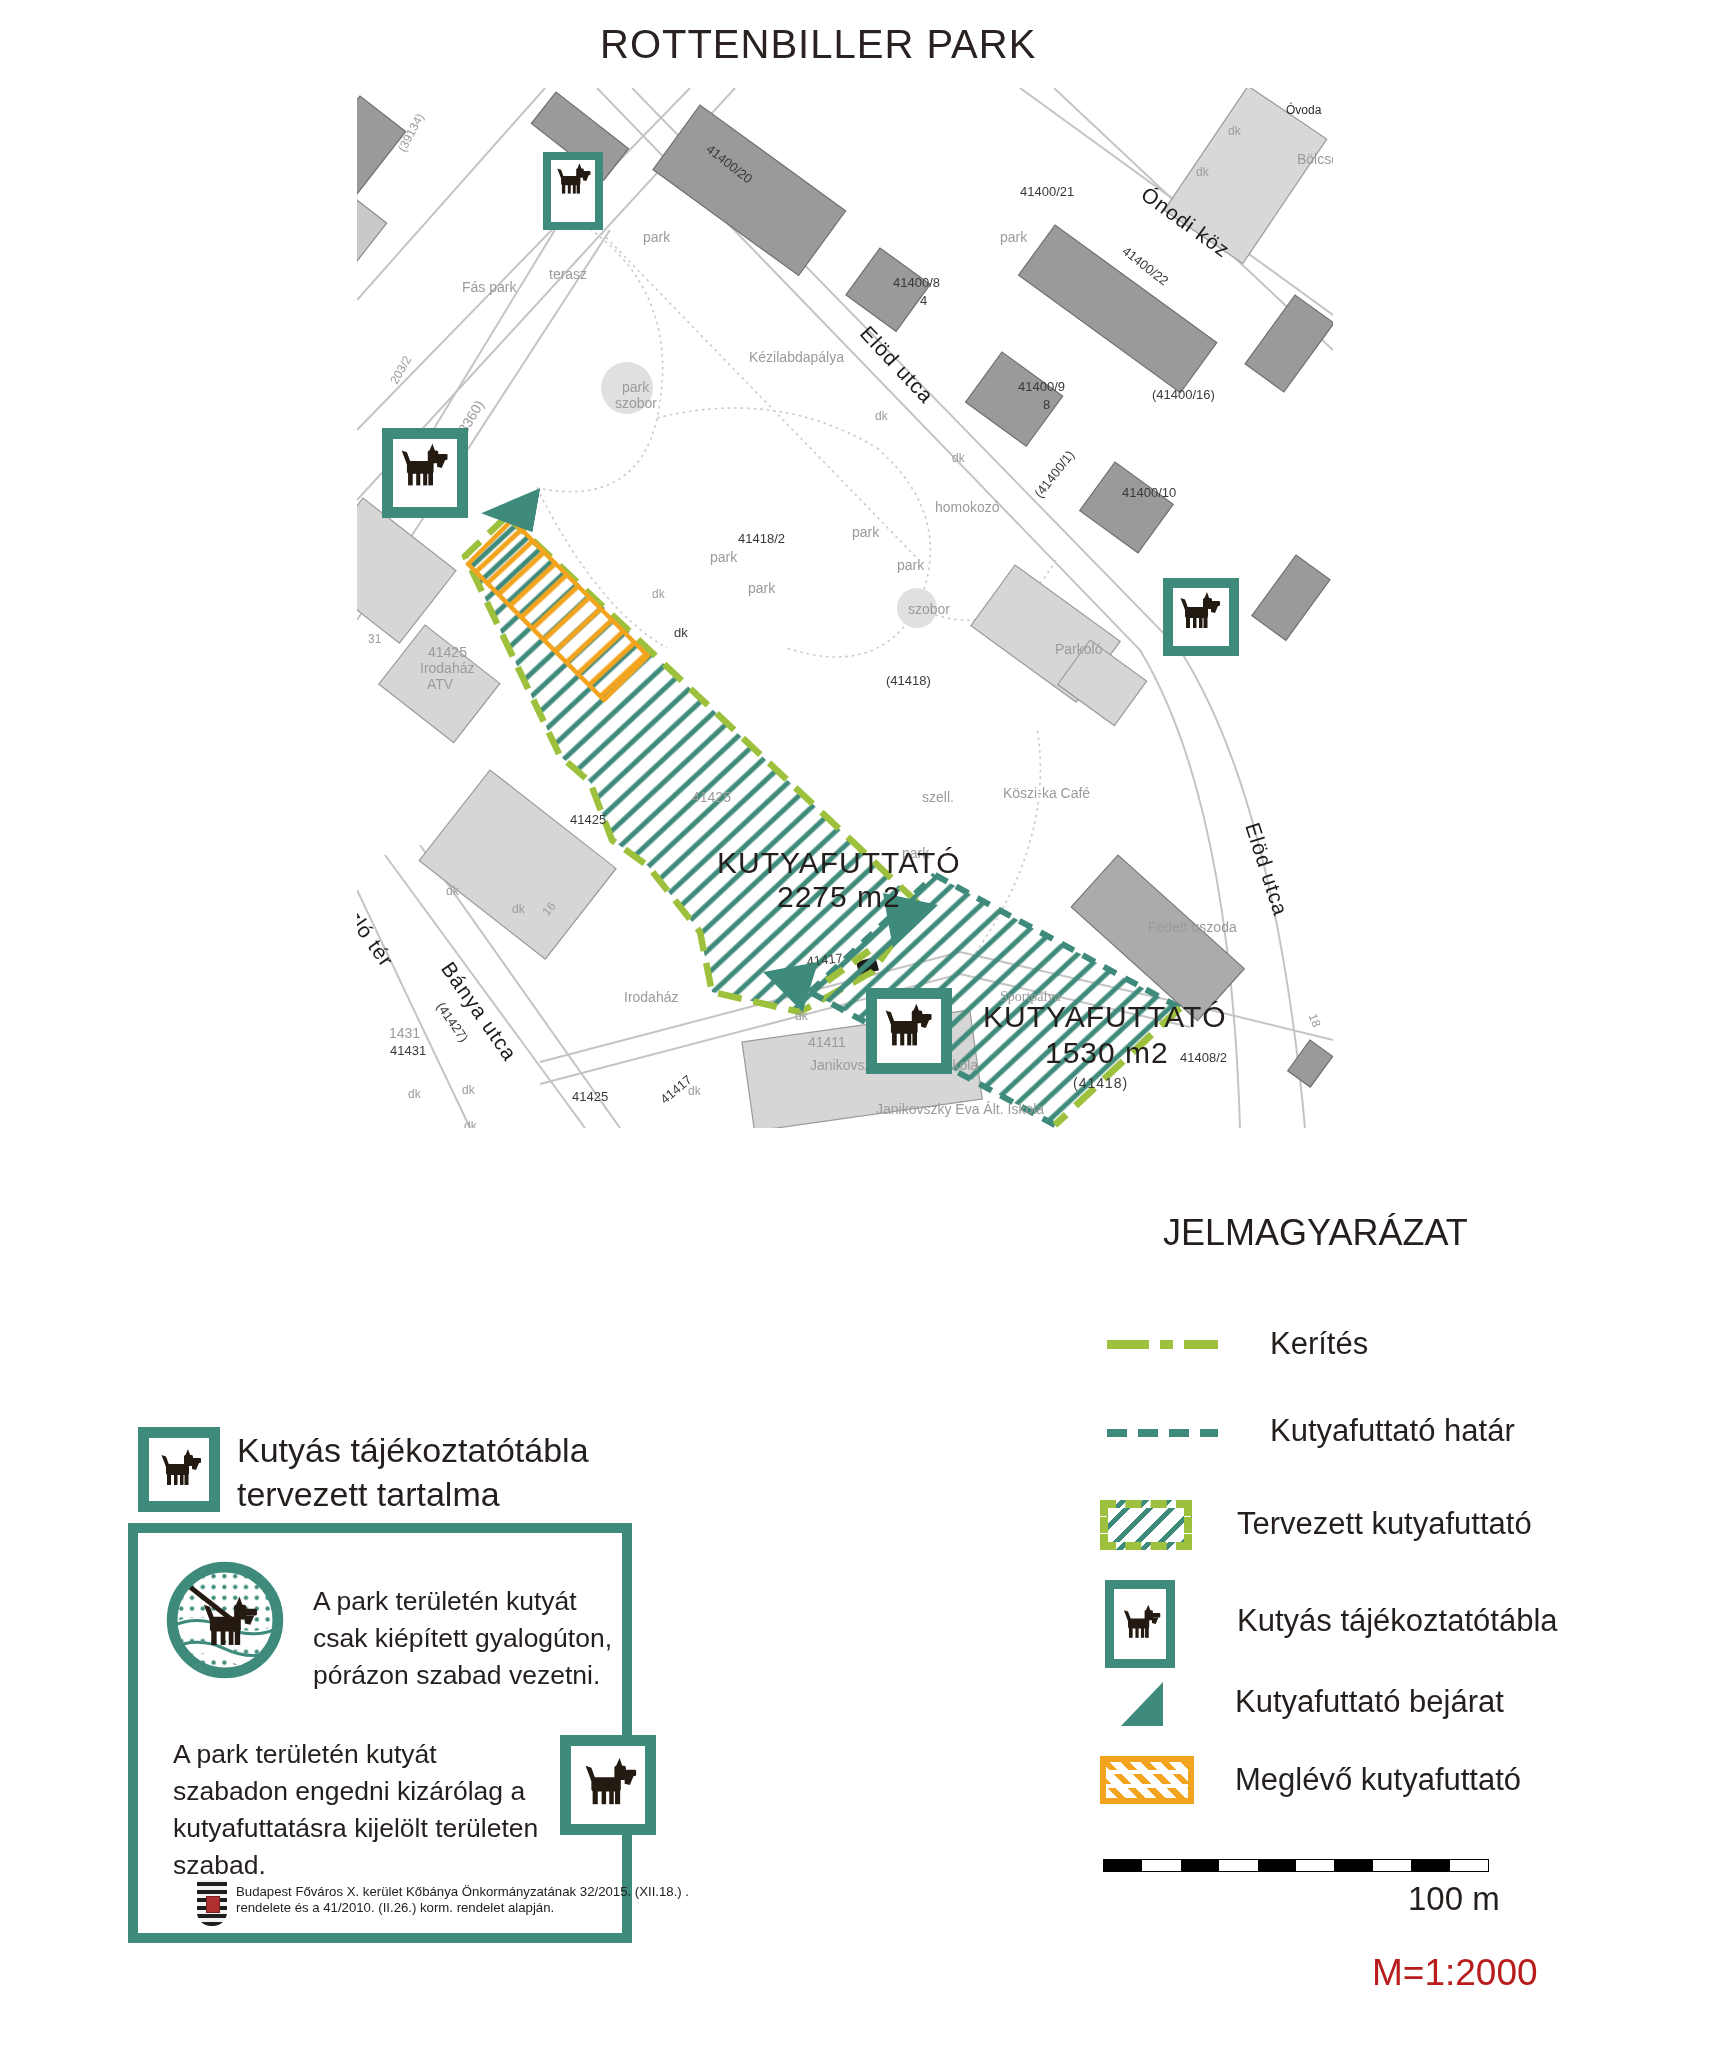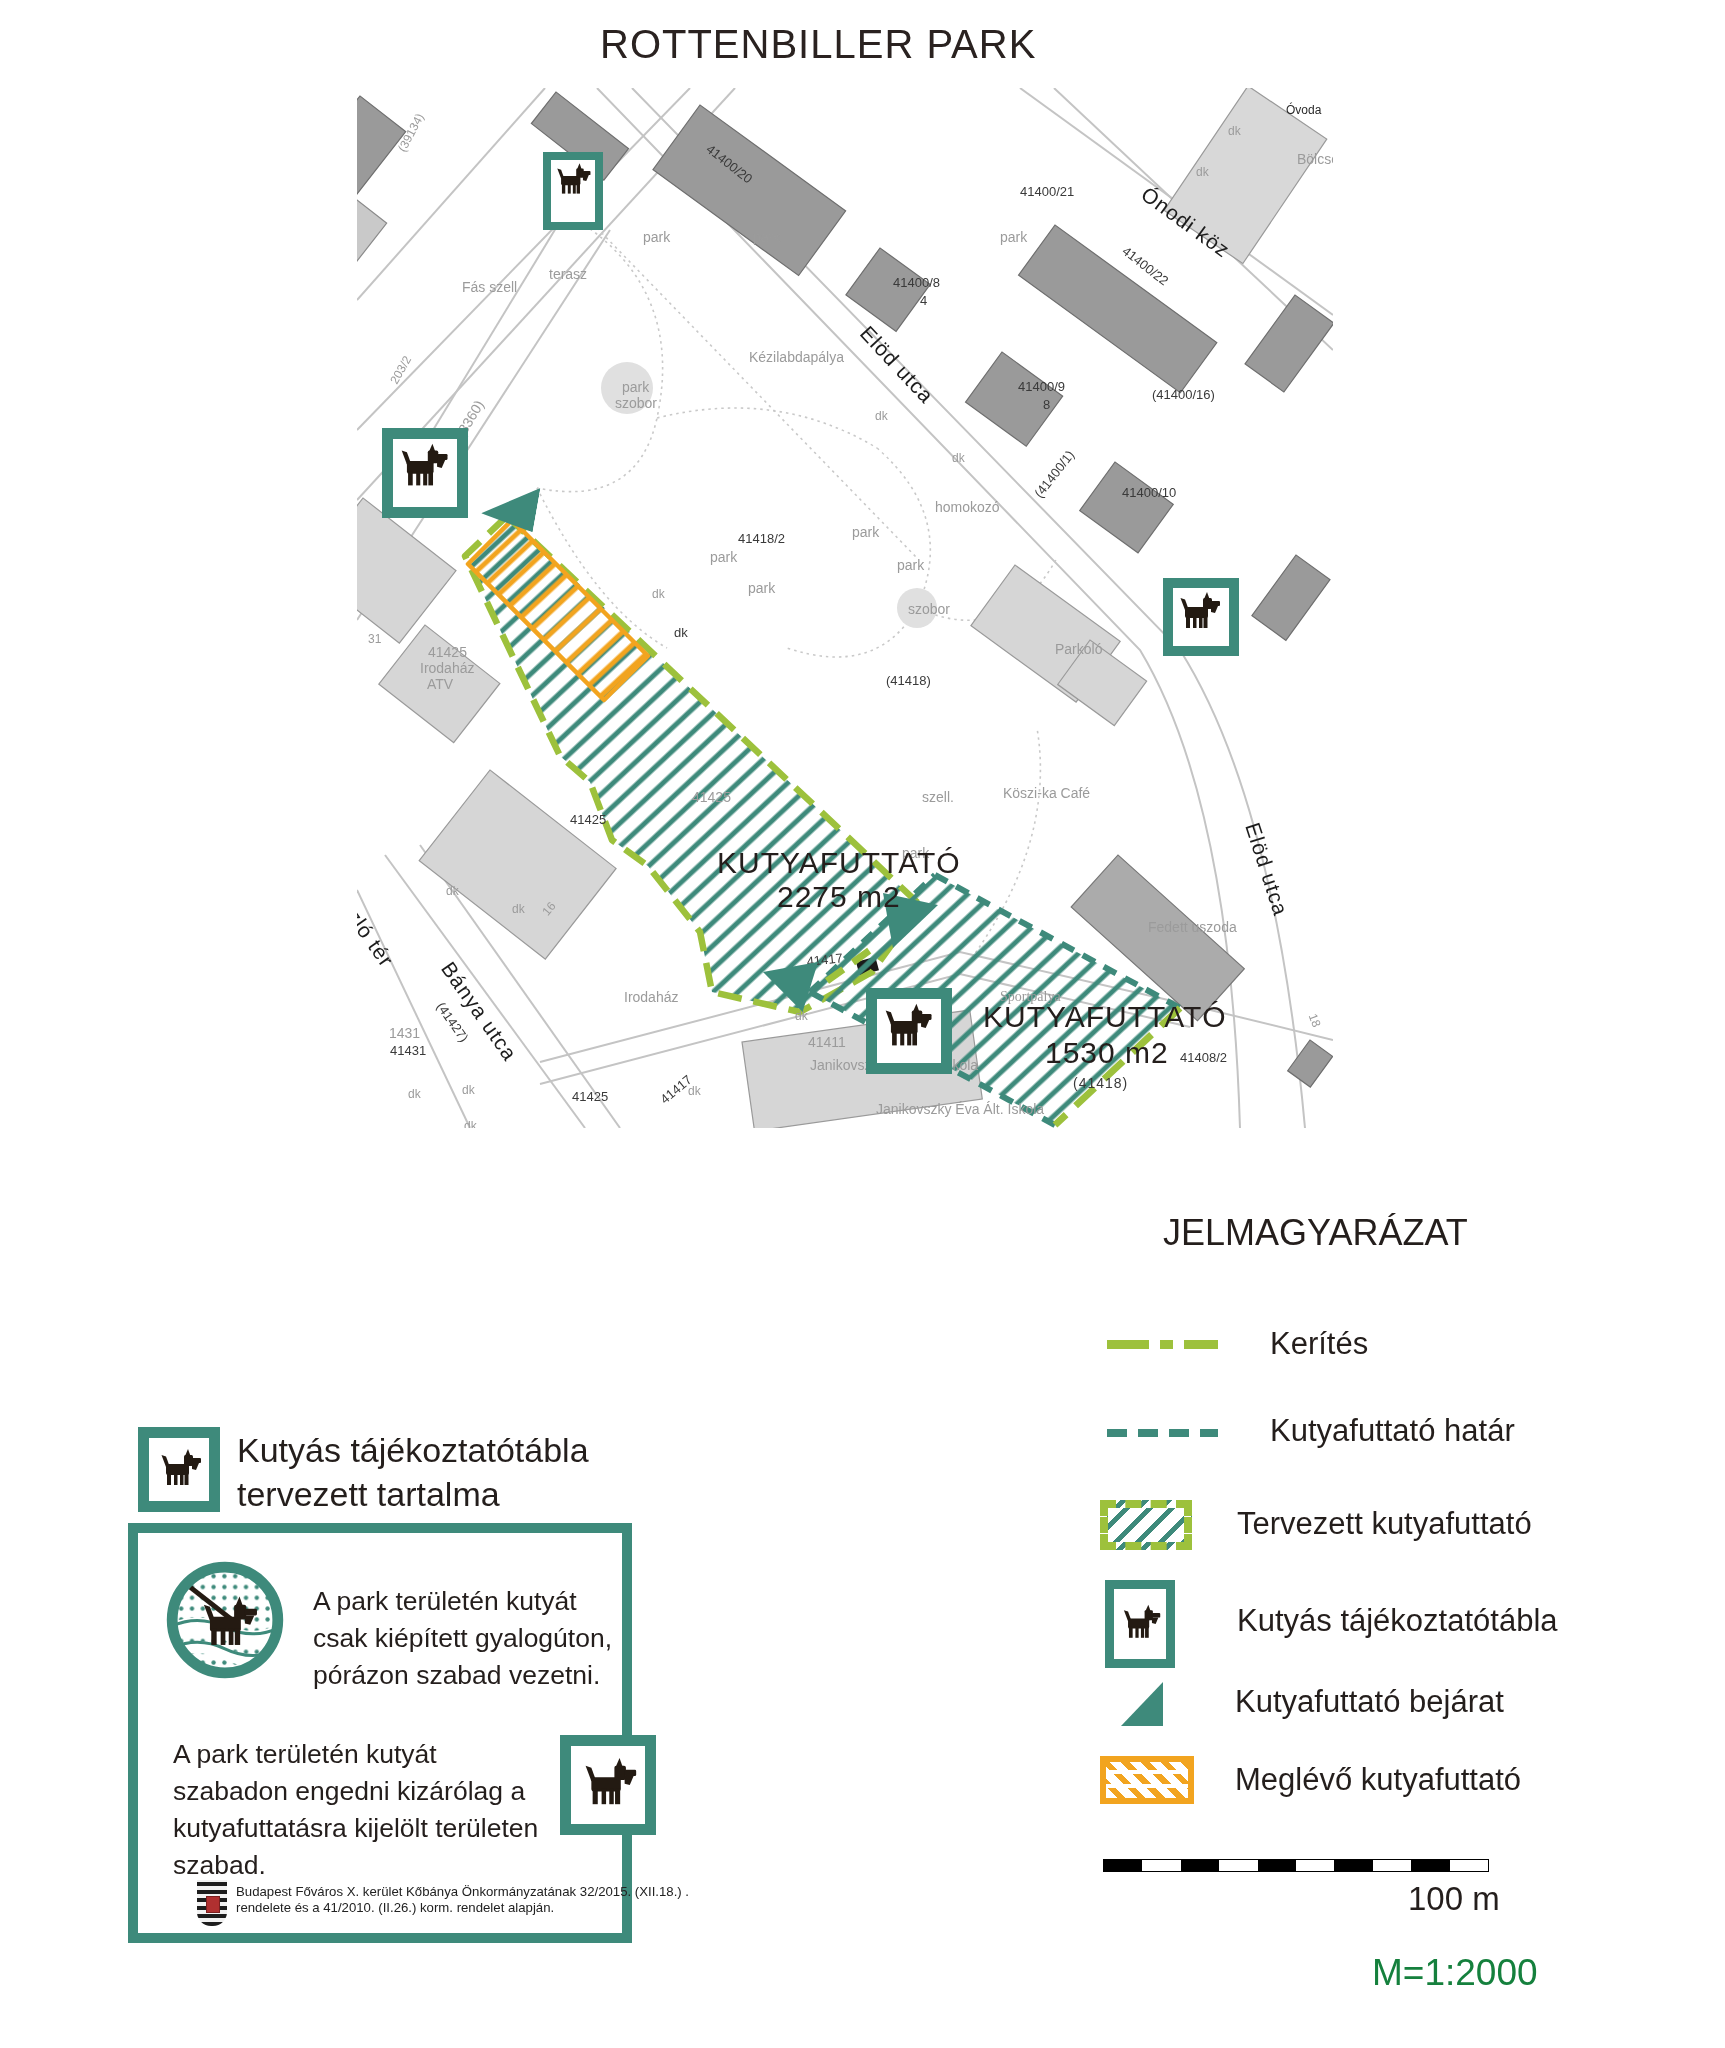--- a/index.html
+++ b/index.html
@@ -28,21 +28,21 @@
   .sw-termeszetes{background:repeating-linear-gradient(90deg,#3E8A7B 0 20px,rgba(0,0,0,0) 20px 31px);}
   .sw-tervezett{box-sizing:border-box;border:8px dashed #9DC13C;
      background:repeating-linear-gradient(135deg,rgba(0,0,0,0) 0 11px,#3E8A7B 11px 16px);}
   .sw-meglevo{box-sizing:border-box;border:6px solid #F2A41F;
      background:repeating-linear-gradient(0deg,rgba(0,0,0,0) 0 10px,#fff 10px 14px),
                 repeating-linear-gradient(45deg,rgba(0,0,0,0) 0 8px,#F2A41F 8px 14px);}
   .sw-triangle{background:#3E8A7B;clip-path:polygon(100% 0,100% 100%,0 100%);}
   #scalebar{width:386px;height:13px;border:1px solid #000;box-sizing:border-box;
      background:repeating-linear-gradient(90deg,#000 0 38.4px,#fff 38.4px 76.8px);}
   #scale-100{font-size:33px;color:#241e1c;}
-  #scale-ratio{font-size:37px;color:#15803d;}
+  #scale-ratio{font-size:37px;color:#b91c1c;}
   
   #ip-heading{font-size:34px;color:#241e1c;line-height:44px;}
   #info-box{left:128px;top:1523px;width:504px;height:420px;border:10px solid #3E8A7B;box-sizing:border-box;background:#fff;}
   .rule{position:absolute;font-size:26.5px;line-height:37px;color:#241e1c;}
   #footnote{position:absolute;left:236px;top:1884px;font-size:13.2px;line-height:16px;color:#222;}
   #emblem{position:absolute;left:197px;top:1880px;width:30px;height:46px;
      background:repeating-linear-gradient(0deg,#1d1d1d 0 4px,#f2f2f2 4px 8px);
      border-radius:0 0 14px 14px;overflow:hidden;}
   #emblem .shield{position:absolute;left:9px;top:16px;width:12px;height:15px;background:#b03030;border:1px solid #7a1f1f;}
 </style>
@@ -171,21 +171,21 @@
         <span class="lbl parcel" style="left: 213px; top: 725px;">41425</span>
         <span class="lbl parcel" style="left: 215px; top: 1002px;">41425</span>
         <span class="lbl parcel" style="left: 449px; top: 867px; transform: rotate(-6deg);">41417</span>
         <span class="lbl parcel" style="left: 301px; top: 1008px; transform: rotate(-40deg);">41417</span>
         <span class="lbl parcel" style="left: 543px; top: 898px;">41411</span>
         <span class="lbl parcel" style="left: 33px; top: 956px;">41431</span>
         <span class="lbl parcel" style="left: 88px; top: 912px; transform: rotate(55deg);">(41427)</span>
         <span class="lbl parcel" style="left: 823px; top: 963px;">41408/2</span>
         <span class="lbl place-sm" style="left: 31px; top: 292px; transform: rotate(-60deg);">203/2</span>
         <span class="lbl place-sm" style="left: 39px; top: 60px; transform: rotate(-62deg);">(39134)</span>
-        <span class="lbl place" style="left: 105px; top: 192px;">Fás szell</span>
+        <span class="lbl place" style="left: 105px; top: 192px;">Fás park</span>
         <span class="lbl place" style="left: 192px; top: 179px;">terasz</span>
         <span class="lbl place" style="left: 286px; top: 142px;">park</span>
         <span class="lbl place" style="left: 396px; top: 142px;">park</span>
         <span class="lbl place" style="left: 643px; top: 142px;">park</span>
         <span class="lbl place-dark" style="left: 929px; top: 16px;">Óvoda</span>
         <span class="lbl place" style="left: 940px; top: 64px;">Bölcsőde</span>
         <span class="lbl place" style="left: 392px; top: 262px;">Kézilabdapálya</span>
         <span class="lbl place" style="left: 265px; top: 292px;">park</span>
         <span class="lbl place" style="left: 258px; top: 308px;">szobor</span>
         <span class="lbl place" style="left: 578px; top: 412px;">homokozó</span>

